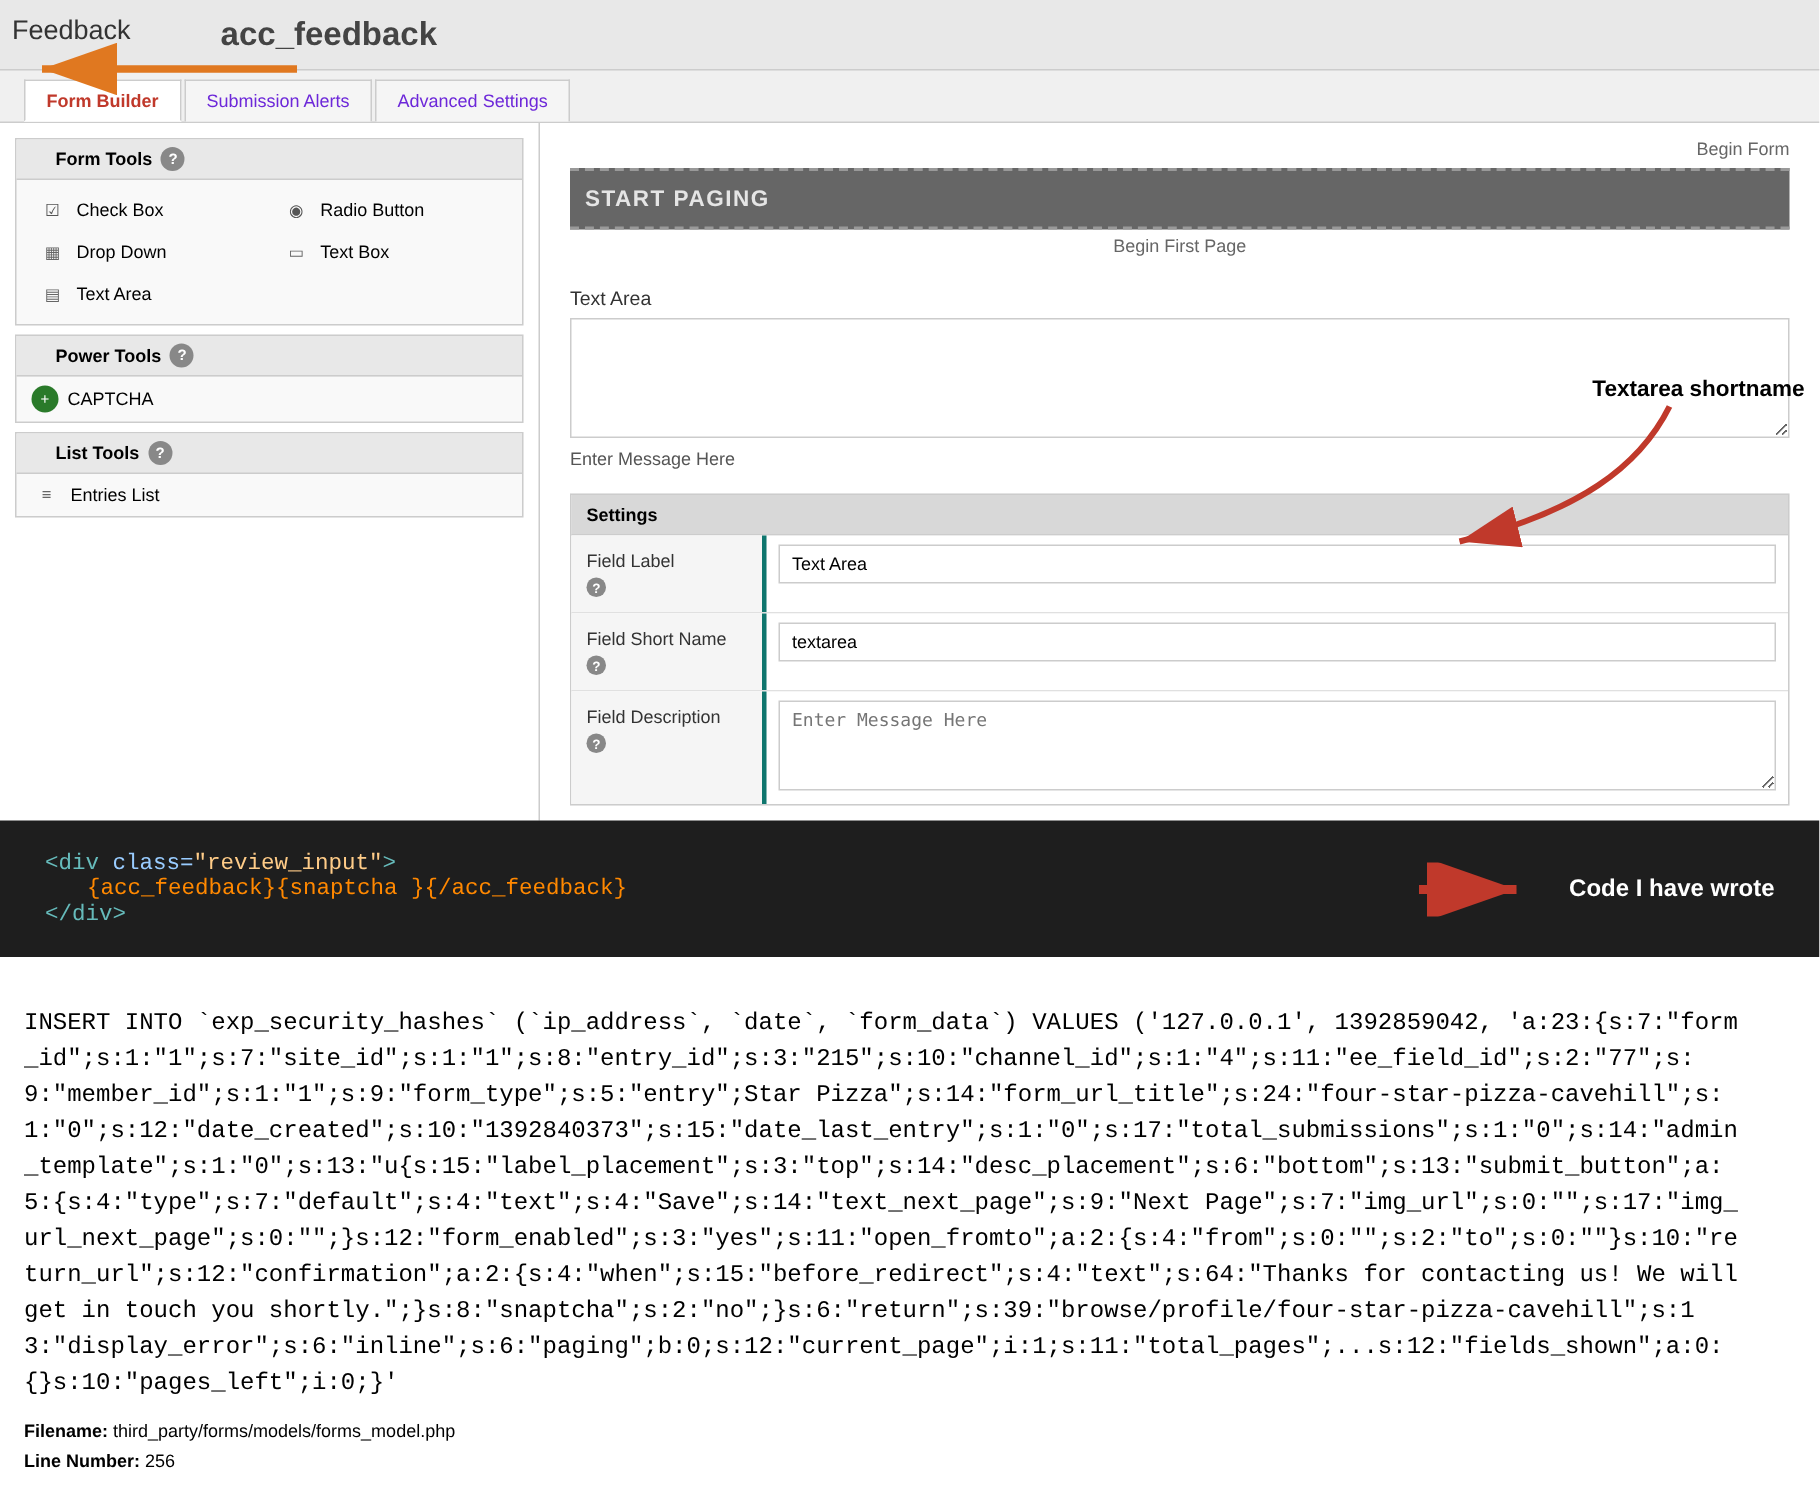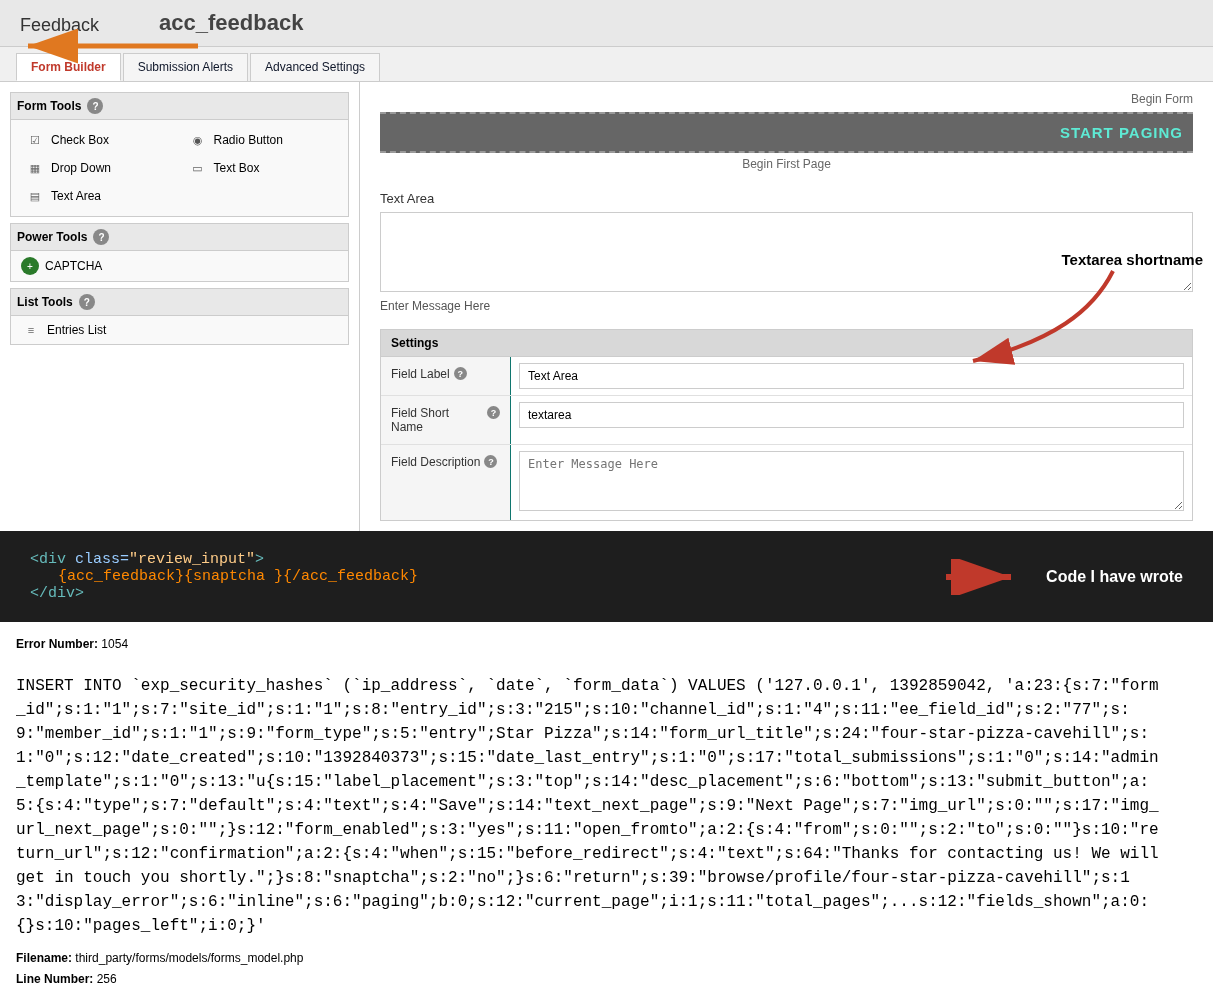--- a/index.html
+++ b/index.html
@@ -2,23 +2,23 @@
 <html><head>
   <meta charset="utf-8">
   <style>
     * { box-sizing: border-box; margin: 0; padding: 0; }
     body { font-family: Arial, Helvetica, sans-serif; font-size: 13px; background: #fff; width: 1213px; }
 
     
     .top-bar {
       background: #e8e8e8;
       border-bottom: 1px solid #ccc;
-      padding: 10px 12px;
-      display: flex;
-      align-items: flex-end;
+      padding: 10px 0;
+      display: flex;
+      align-items: flex-start;
       gap: 20px;
       position: relative;
     }
     .acc-feedback-label {
       font-size: 22px;
       color: #444;
       font-weight: bold;
       margin-left: 40px;
     }
 
@@ -30,21 +30,21 @@
       border-bottom: 1px solid #ccc;
     }
     .tab {
       padding: 6px 14px;
       border: 1px solid #ccc;
       border-bottom: none;
       margin-right: 2px;
       cursor: pointer;
       font-size: 12px;
       background: #f5f5f5;
-      color: #0f172a;
+      color: #6d28d9;
     }
     .tab.active {
       background: #fff;
       border-bottom: 1px solid #fff;
       color: #c0392b;
       font-weight: bold;
     }
 
     
     .main-layout {
@@ -60,21 +60,21 @@
       padding: 10px;
       background: #fff;
     }
     .tool-section {
       border: 1px solid #ccc;
       margin-bottom: 6px;
       background: #f9f9f9;
     }
     .tool-section-header {
       background: #e8e8e8;
-      padding: 5px 6px;
+      padding: 5px 26px;
       font-weight: bold;
       font-size: 12px;
       display: flex;
       align-items: center;
       gap: 6px;
       border-bottom: 1px solid #ccc;
     }
     .help-icon {
       display: inline-flex;
       align-items: center;
@@ -139,22 +139,22 @@
       background: #fff;
     }
     .begin-form-label {
       text-align: right;
       font-size: 12px;
       color: #666;
       margin-bottom: 6px;
     }
     .start-paging-bar {
       background: #666;
-      color: #5eead4;
-      text-align: right;
+      color: #e5e5e5;
+      text-align: left;
       padding: 10px;
       font-size: 15px;
       font-weight: bold;
       letter-spacing: 1px;
       border-top: 2px dashed #999;
       border-bottom: 2px dashed #999;
       margin-bottom: 4px;
     }
     .begin-first-page {
       text-align: center;
@@ -205,24 +205,25 @@
       background: #fff;
     }
     .settings-row:last-child { border-bottom: none; }
     .settings-label-cell {
       width: 130px;
       min-width: 130px;
       padding: 10px;
       font-size: 12px;
       color: #333;
       background: #f5f5f5;
-      border-right: 1px solid #0f766e;
+      border-right: 3px solid #0f766e;
       display: flex;
       align-items: flex-start;
       gap: 4px;
+      flex-direction: column;
     }
     .settings-value-cell {
       flex: 1;
       padding: 6px 8px;
     }
     .settings-input {
       width: 100%;
       padding: 5px 8px;
       border: 1px solid #ccc;
       font-size: 12px;
@@ -455,24 +456,20 @@
         <polygon points="0 0, 10 3.5, 0 7" fill="#c0392b"></polygon>
       </marker>
     </defs>
     <line x1="0" y1="18" x2="65" y2="18" stroke="#c0392b" stroke-width="6" marker-end="url(#red2)"></line>
   </svg>
 
   <div class="code-comment">Code I have wrote</div>
 </div>
 
 <div class="error-section">
-  <div>
-    <span class="error-bold">Error Number:</span>
-    <span>1054</span>
-  </div>
   <div style="height:10px;"></div>
   <div style="height:10px;"></div>
   <div class="error-mono" style="max-width:1150px;overflow:hidden;">
     <span>INSERT INTO `exp_security_hashes` (`ip_address`, `date`, `form_data`) VALUES ('127.0.0.1', 1392859042, 'a:23:{s:7:"form_id";s:1:"1";s:7:"site_id";s:1:"1";s:8:"entry_id";s:3:"215";s:10:"channel_id";s:1:"4";s:11:"ee_field_id";s:2:"77";s:9:"member_id";s:1:"1";s:9:"form_type";s:5:"entry";Star Pizza";s:14:"form_url_title";s:24:"four-star-pizza-cavehill";s:1:"0";s:12:"date_created";s:10:"1392840373";s:15:"date_last_entry";s:1:"0";s:17:"total_submissions";s:1:"0";s:14:"admin_template";s:1:"0";s:13:"u{s:15:"label_placement";s:3:"top";s:14:"desc_placement";s:6:"bottom";s:13:"submit_button";a:5:{s:4:"type";s:7:"default";s:4:"text";s:4:"Save";s:14:"text_next_page";s:9:"Next Page";s:7:"img_url";s:0:"";s:17:"img_url_next_page";s:0:"";}s:12:"form_enabled";s:3:"yes";s:11:"open_fromto";a:2:{s:4:"from";s:0:"";s:2:"to";s:0:""}s:10:"return_url";s:12:"confirmation";a:2:{s:4:"when";s:15:"before_redirect";s:4:"text";s:64:"Thanks for contacting us! We will get in touch you shortly.";}s:8:"snaptcha";s:2:"no";}s:6:"return";s:39:"browse/profile/four-star-pizza-cavehill";s:13:"display_error";s:6:"inline";s:6:"paging";b:0;s:12:"current_page";i:1;s:11:"total_pages";...s:12:"fields_shown";a:0:{}s:10:"pages_left";i:0;}'</span>
   </div>
   <div style="height:10px;"></div>
   <div>
     <span class="error-bold">Filename:</span>
     <span>third_party/forms/models/forms_model.php</span>
   </div>

